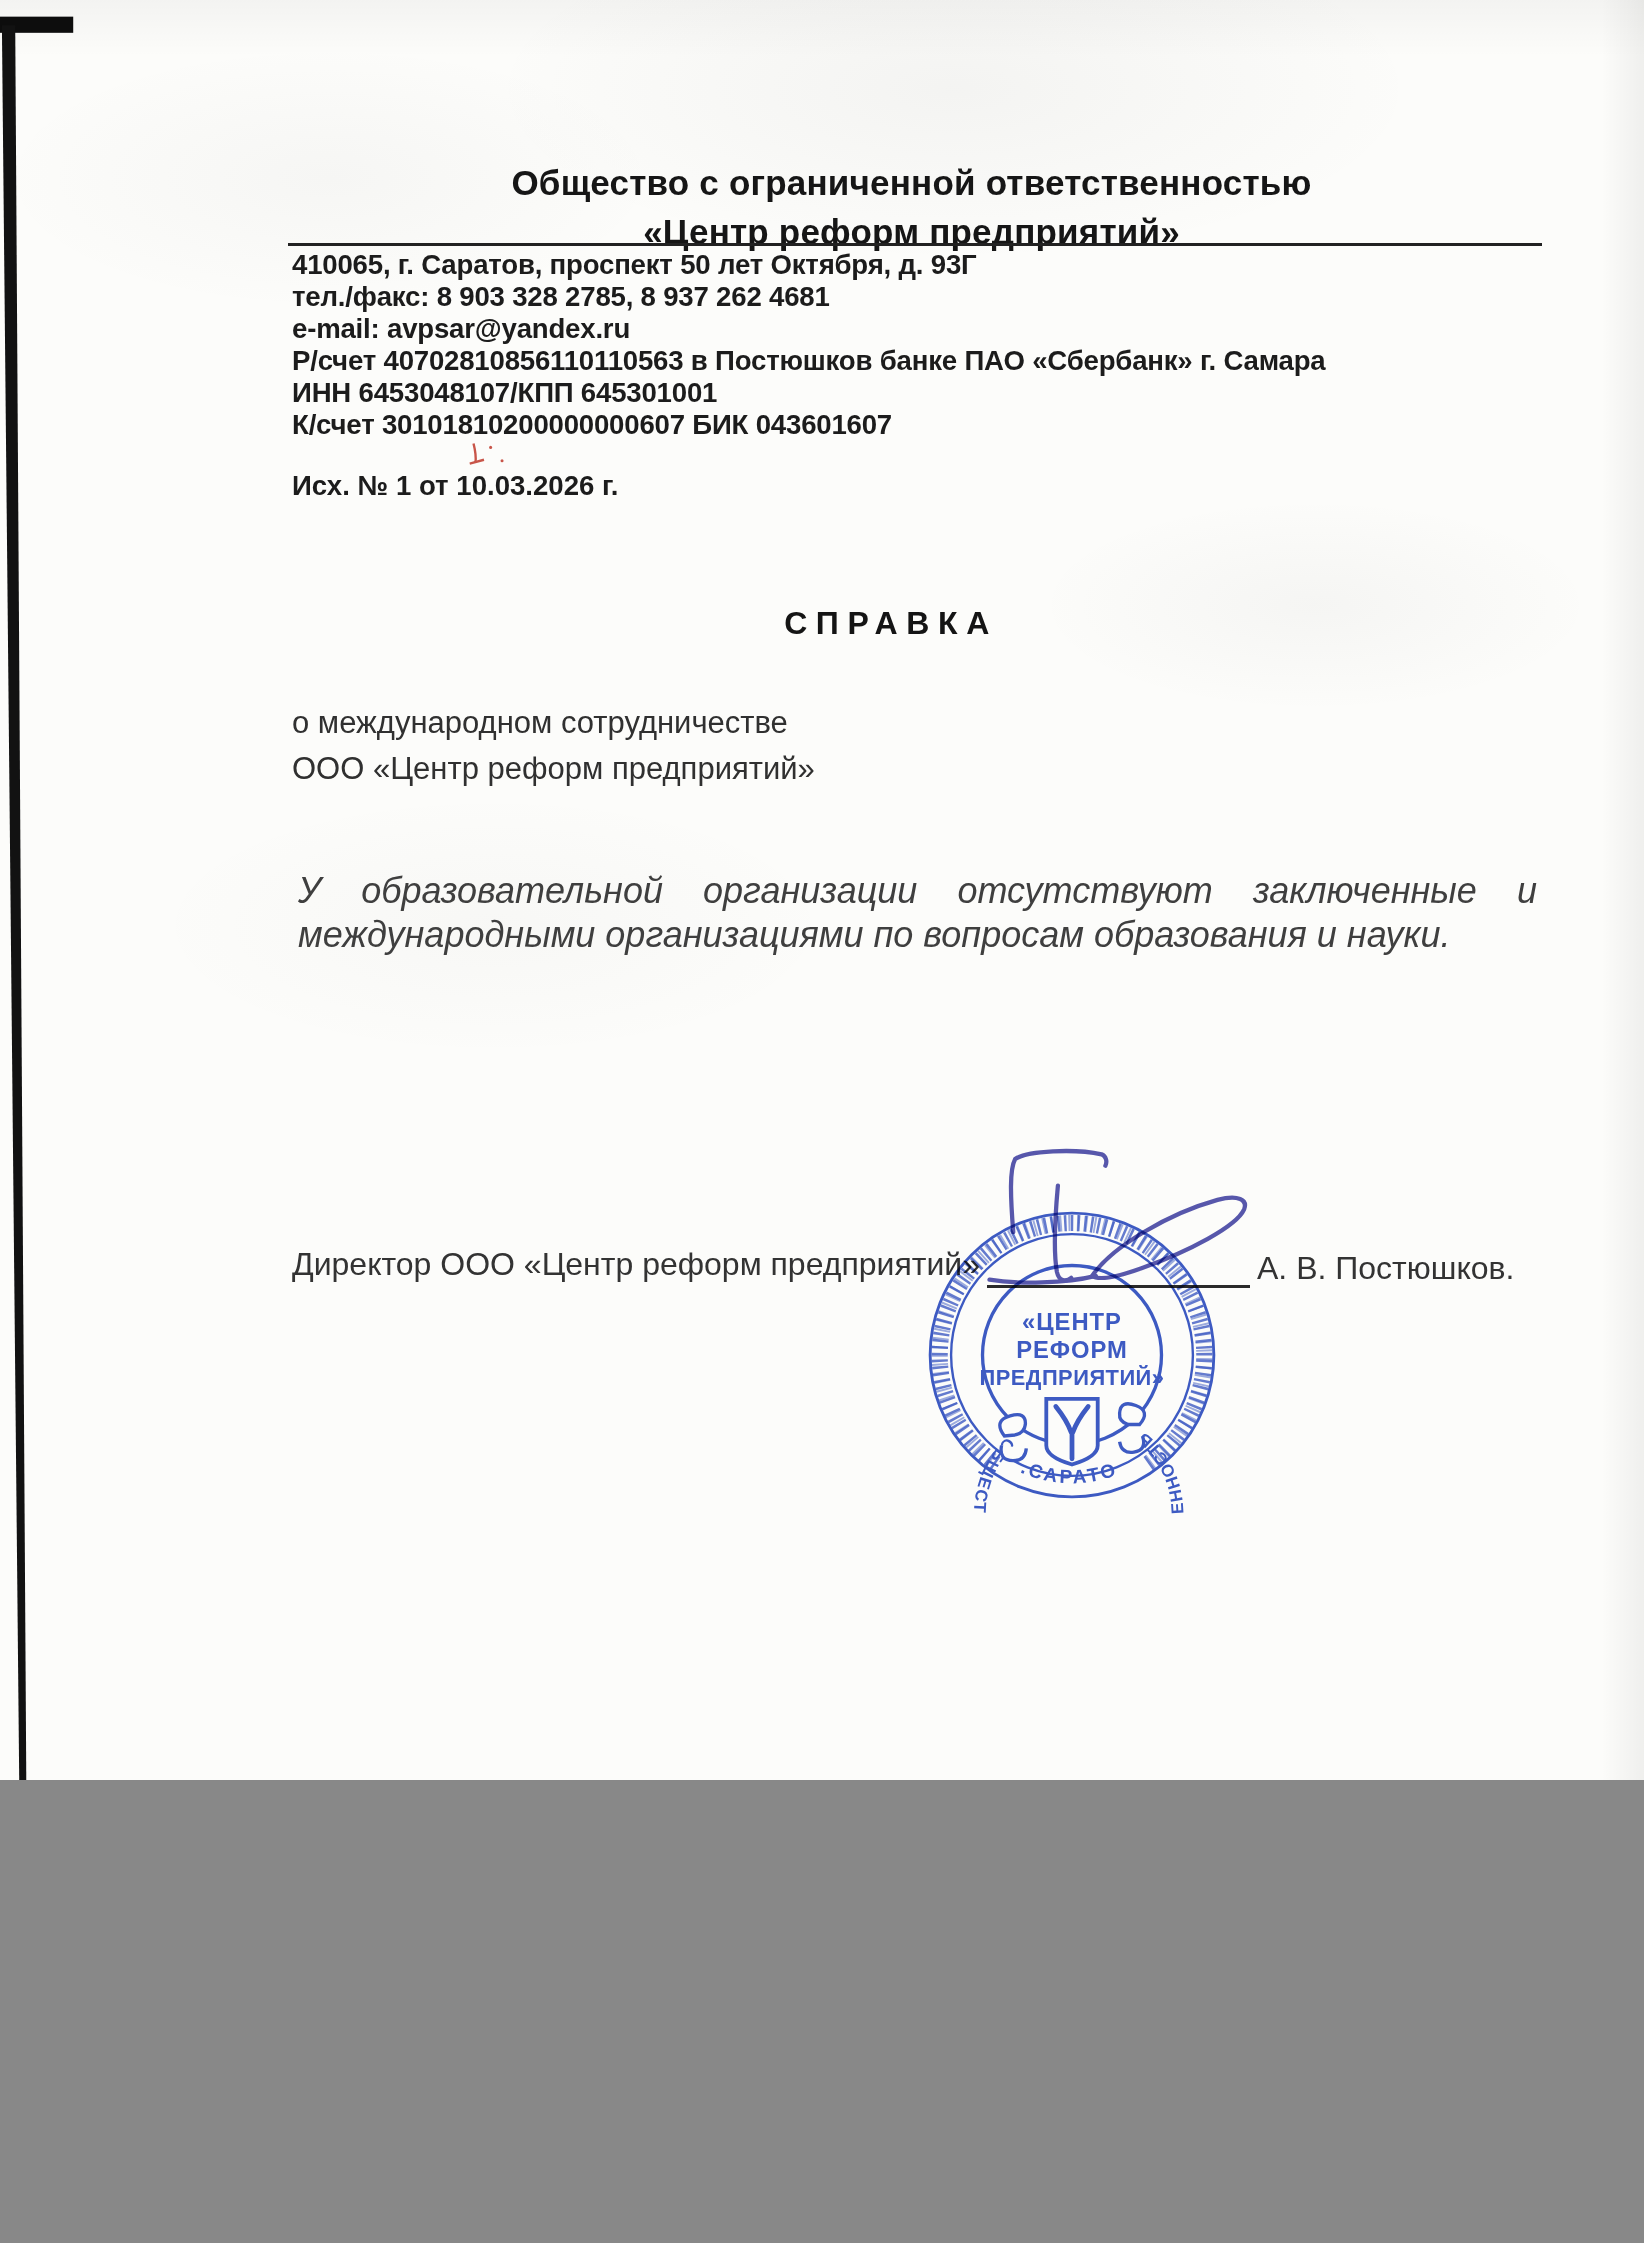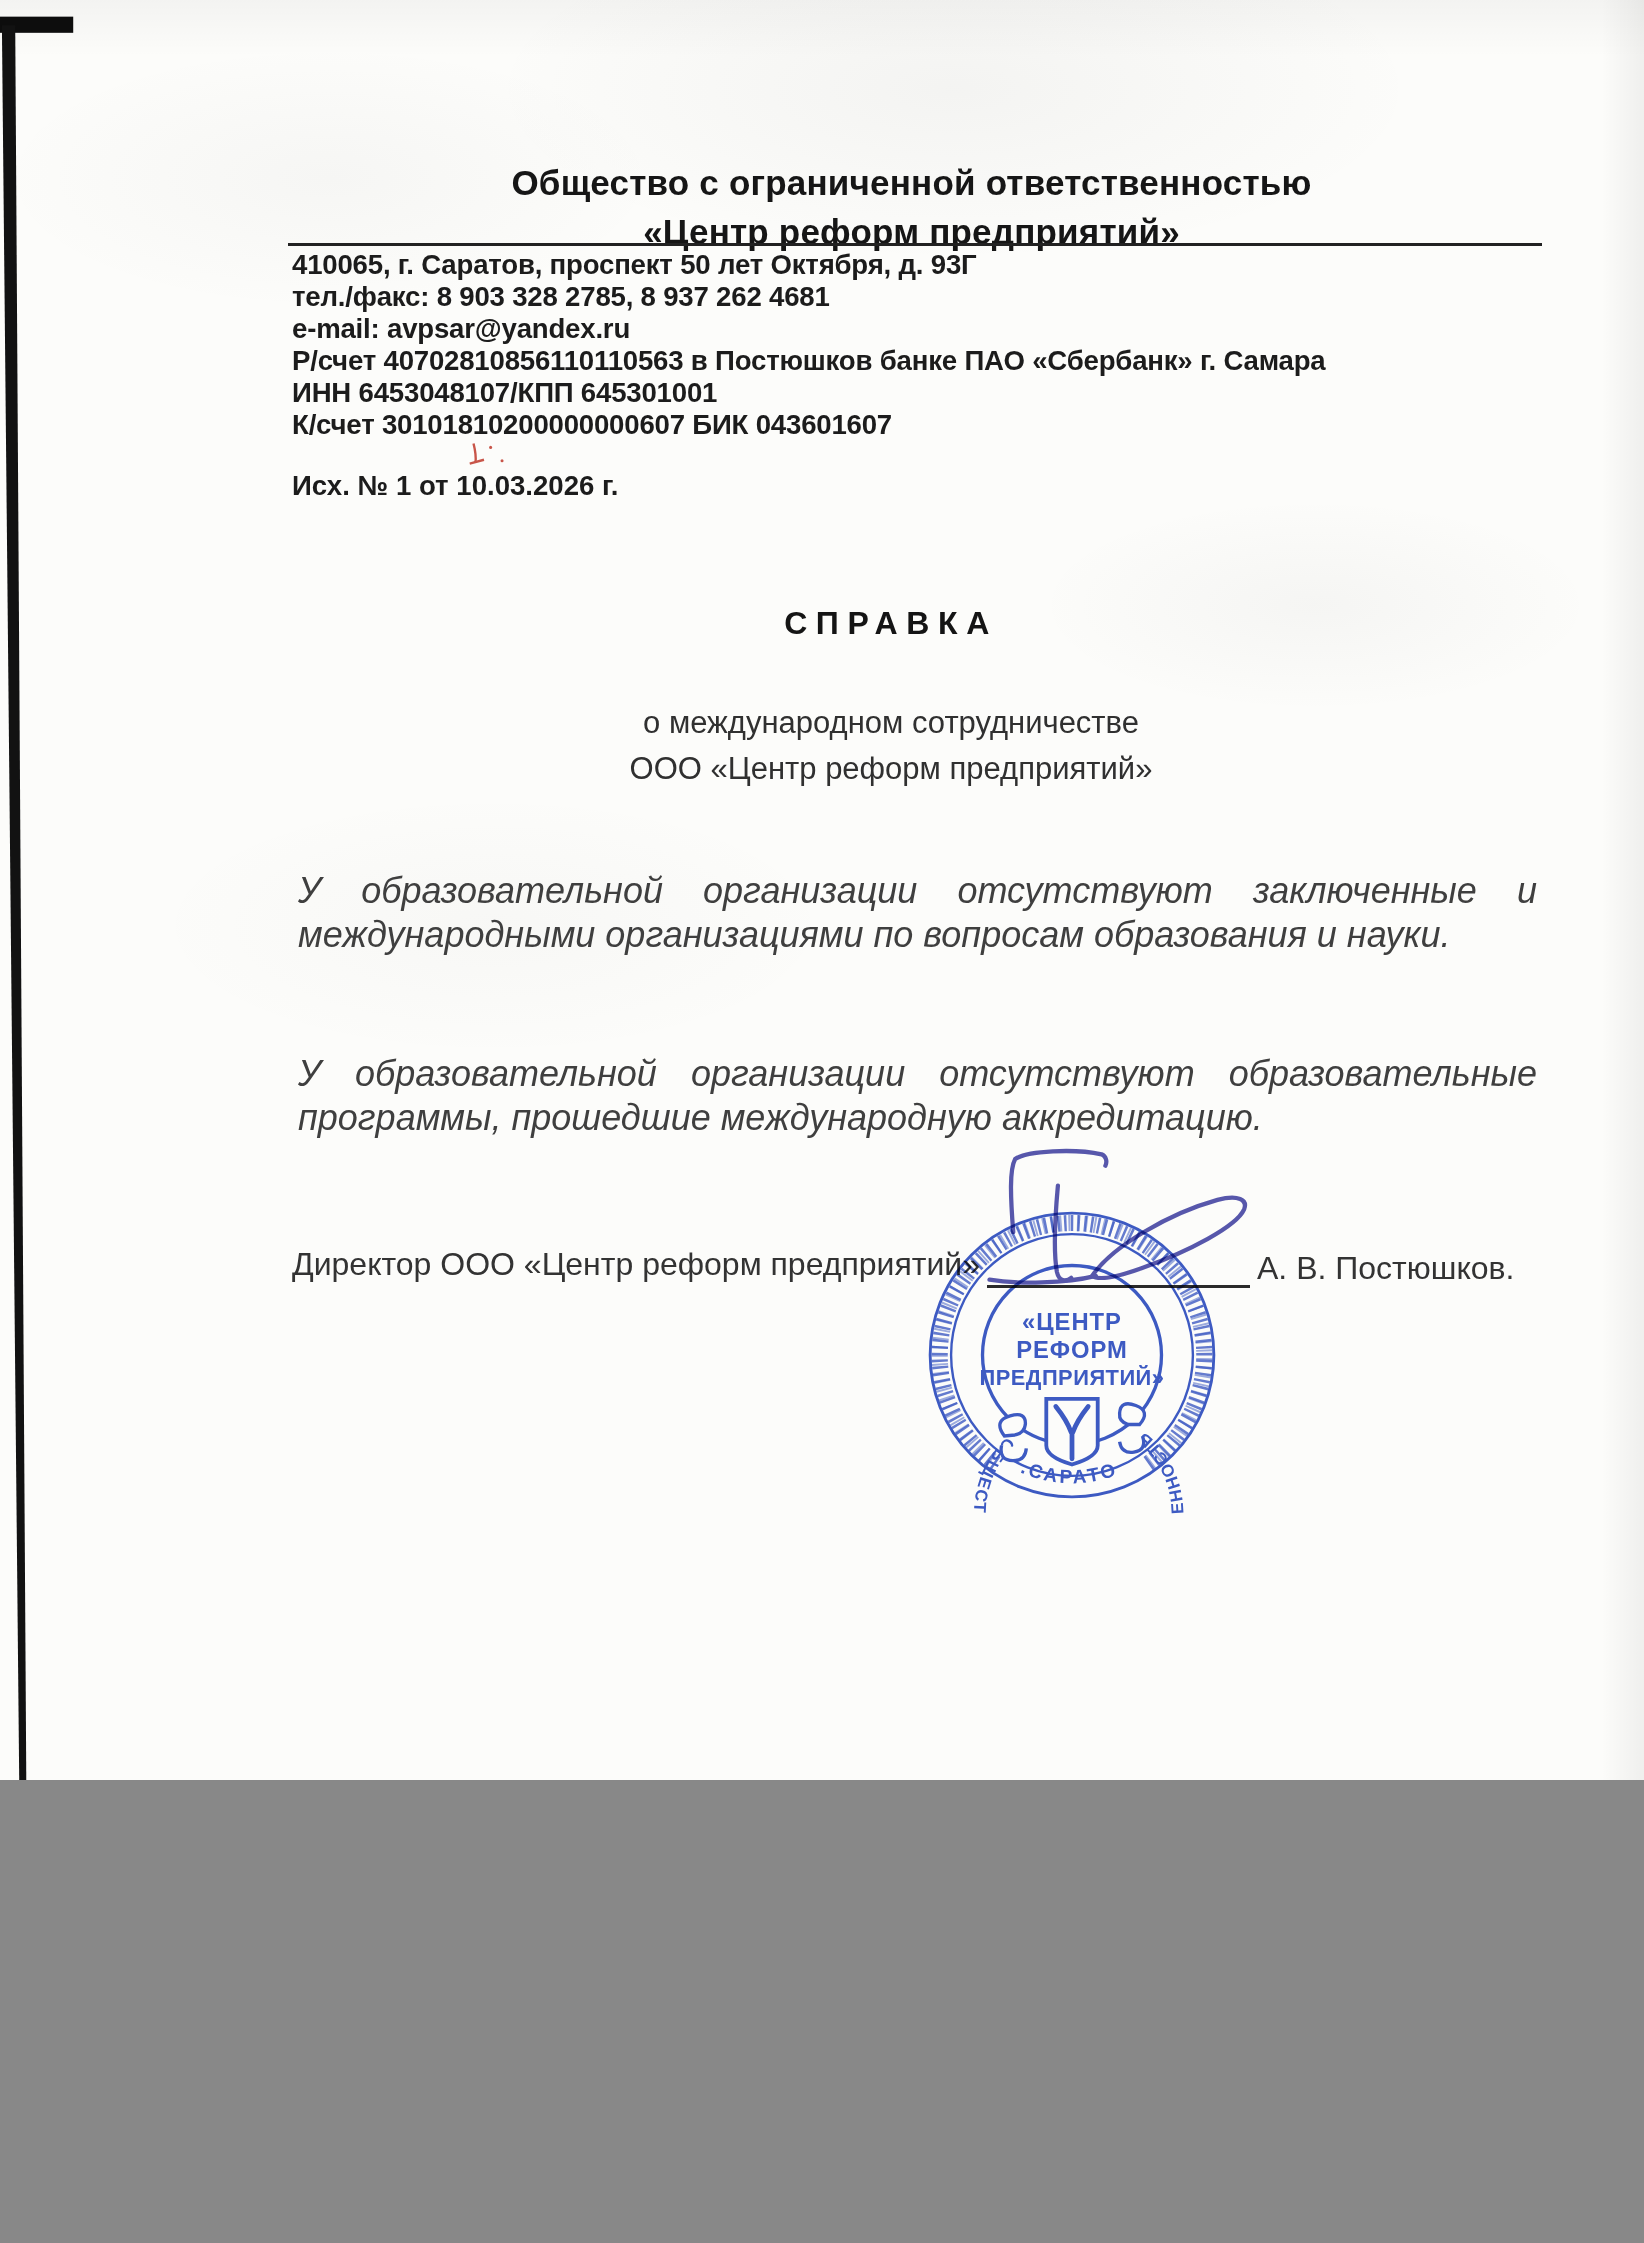--- a/index.html
+++ b/index.html
@@ -34,21 +34,21 @@
   }
   .ref-line{
     left:292px;top:470px;
     font-weight:bold;color:#1c1c1c;font-size:27.6px;
   }
   .doc-title{
     left:292px;top:605px;width:1198px;text-align:center;
     font-weight:bold;color:#141414;font-size:32px;letter-spacing:8.6px;
   }
   .doc-subtitle{
-    left:292px;top:700px;width:1198px;text-align:center;
+    left:292px;top:700px;width:1198px;
     color:#303030;font-size:31px;line-height:46px;
   }
   .para{
     left:298px;top:0;width:1239px;
     color:#3f3f3f;font-size:36px;line-height:44px;font-style:italic;
   }
   .jline{text-align:justify;text-align-last:justify;}
   .jline.last{text-align-last:left;}
   #para1{top:869px;}
   #para2{top:1052px;}
@@ -83,24 +83,20 @@
 
   <div class="abs doc-title">СПРАВКА</div>
   <div class="abs doc-subtitle">
     <div>о международном сотрудничестве</div>
     <div>ООО «Центр реформ предприятий»</div>
   </div>
 
   <div class="abs para" id="para1">
     <div class="jline">У образовательной организации отсутствуют заключенные и</div>
     <div class="jline last">международными организациями по вопросам образования и науки.</div>
-  </div>
-  <div class="abs para" id="para2">
-    <div class="jline">У образовательной организации отсутствуют образовательные</div>
-    <div class="jline last">программы, прошедшие международную аккредитацию.</div>
   </div>
 
   <div class="abs sig-label">Директор ООО «Центр реформ предприятий»</div>
   <div class="abs sig-line"></div>
   <div class="abs sig-name">А. В. Постюшков.</div>
 
   <svg id="stamp-svg" class="abs" width="318" height="318" viewBox="0 0 334 334">
     <g fill="none" stroke="#2e4ec2">
       <circle cx="167" cy="167" r="149" stroke-width="3"></circle>
       <circle cx="167" cy="167" r="127" stroke-width="2.5"></circle>

